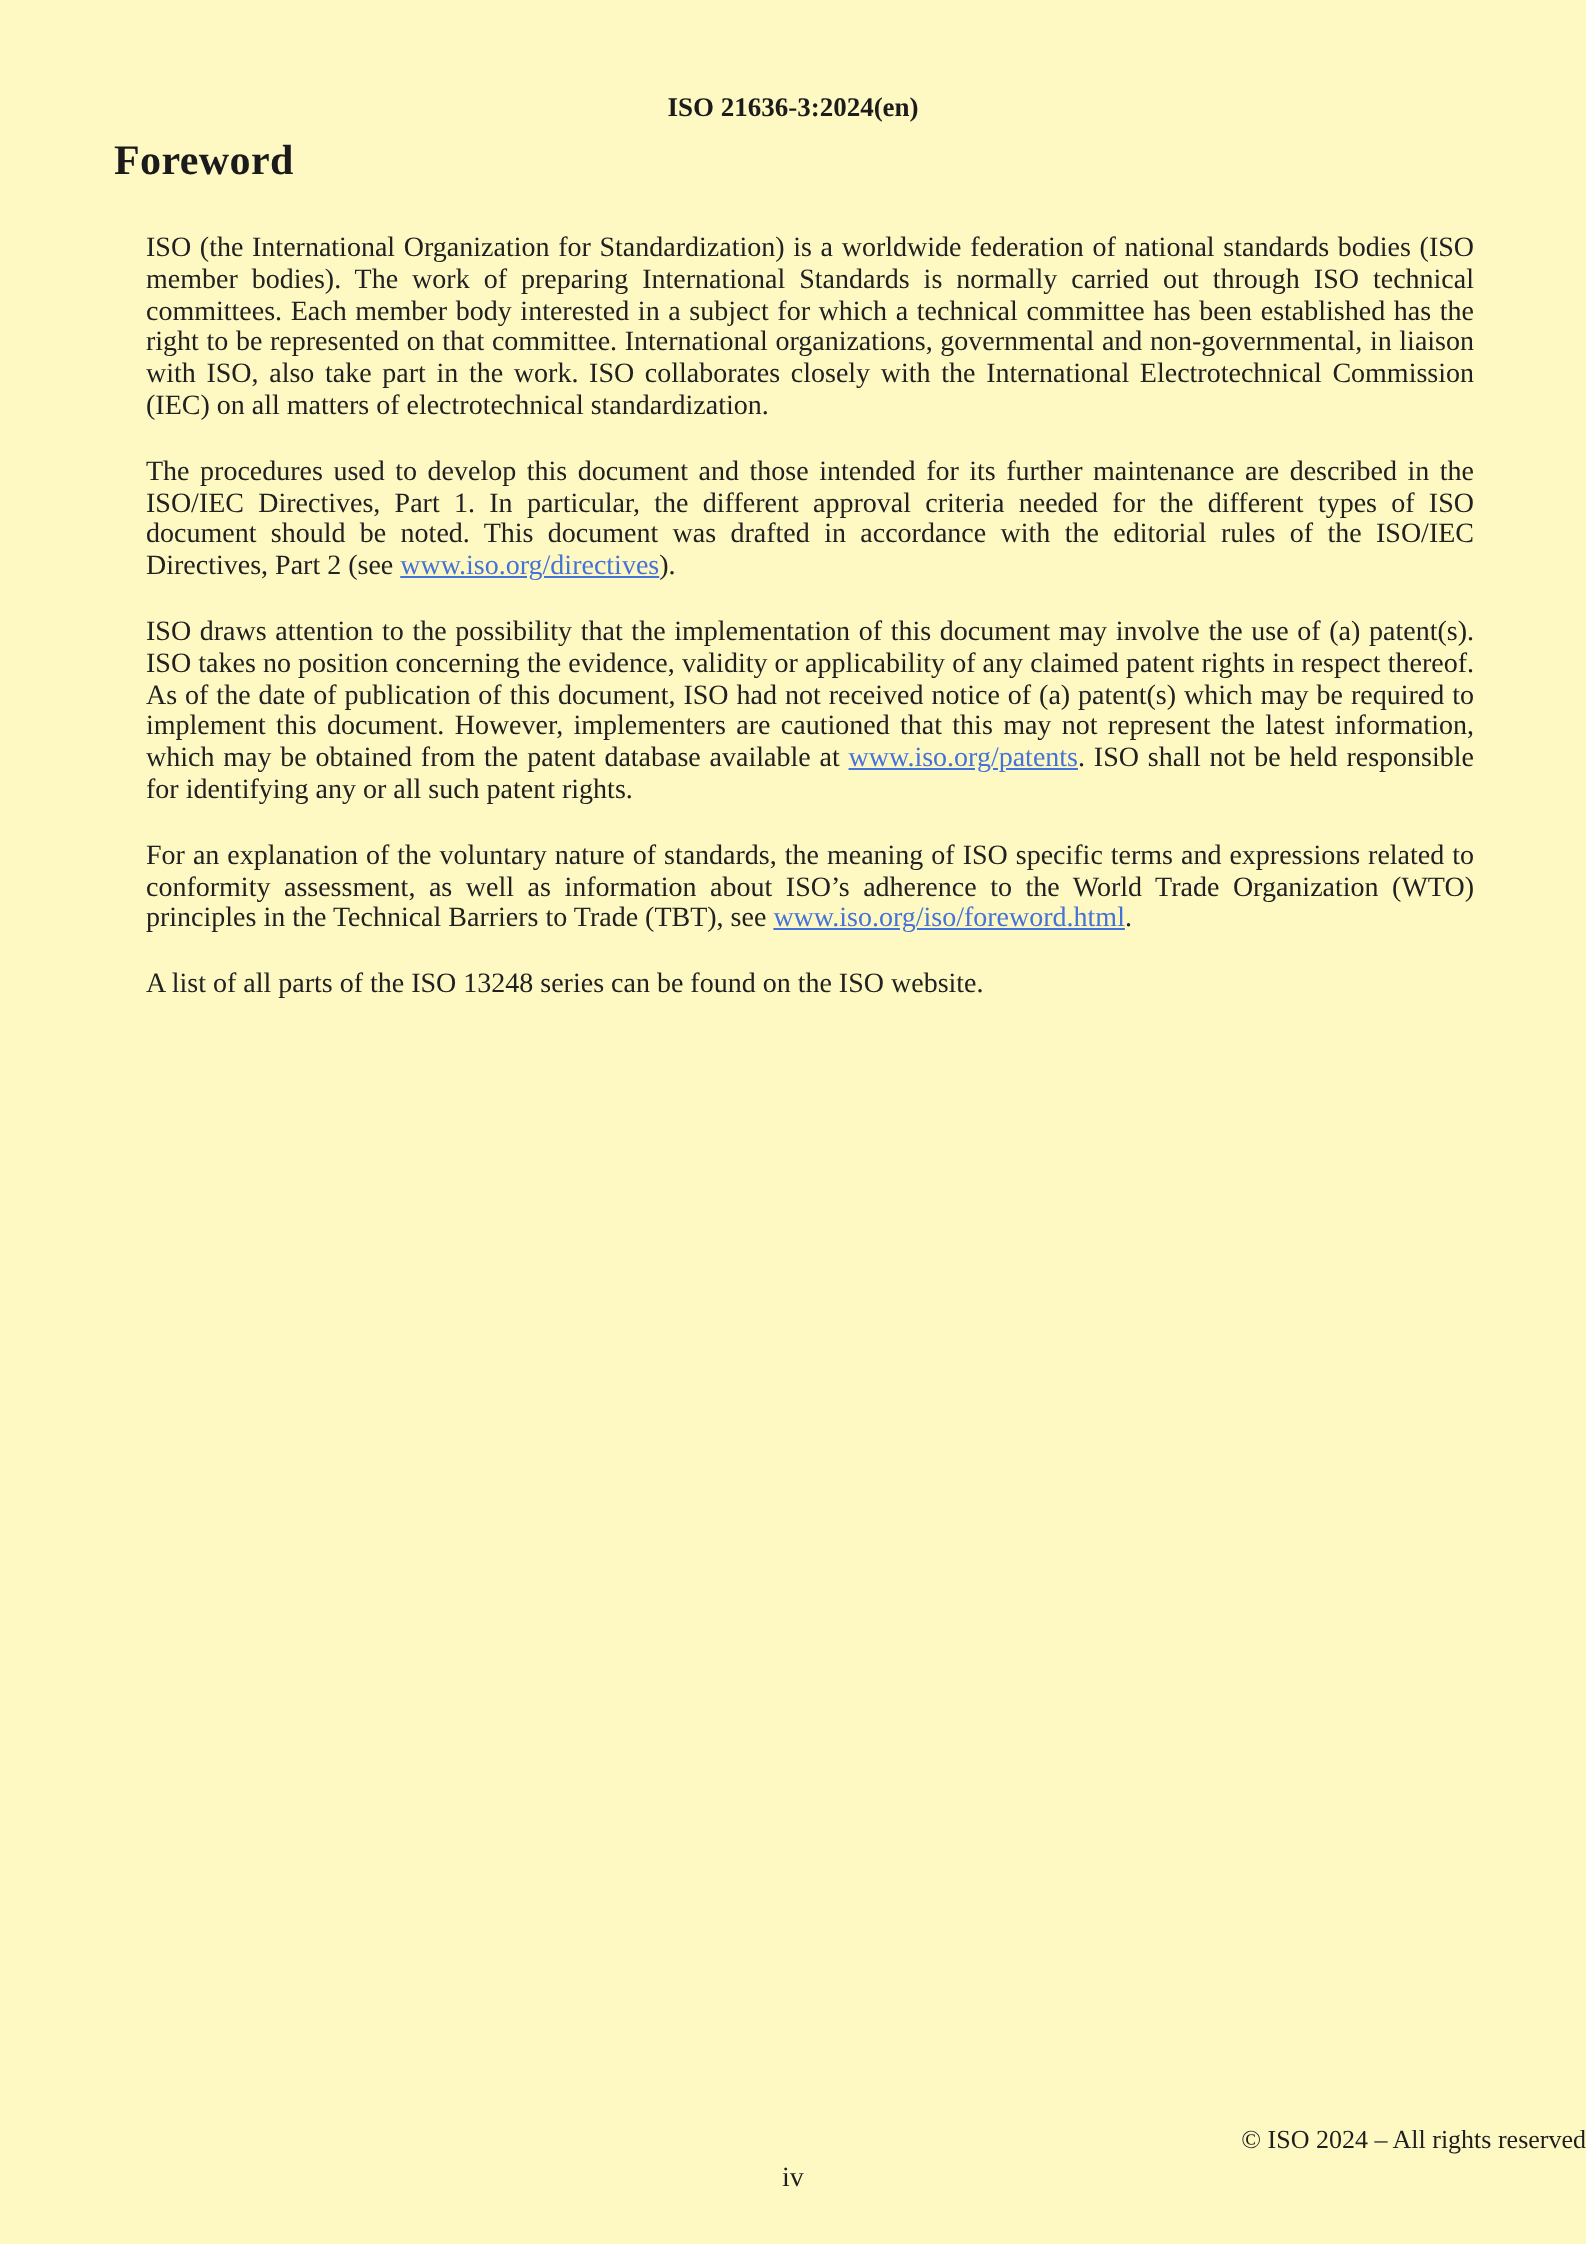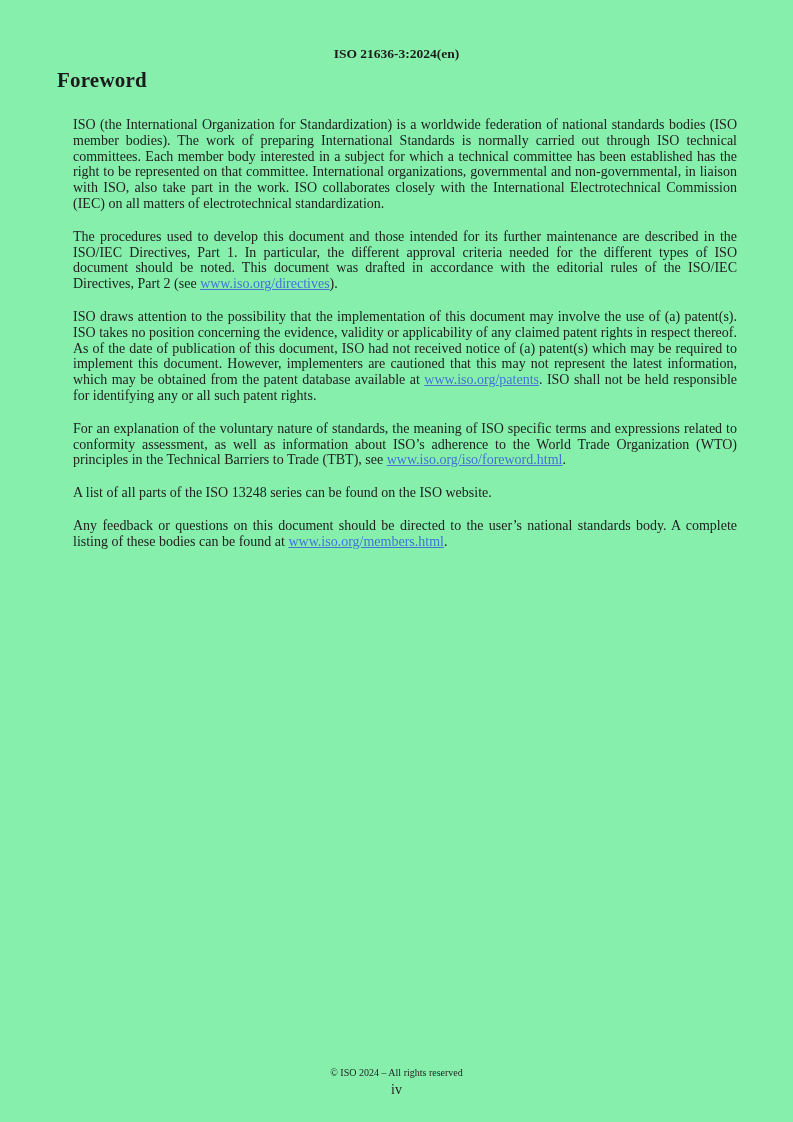--- a/index.html
+++ b/index.html
@@ -4,21 +4,21 @@
 <style>
   html, body {
     margin: 0;
     padding: 0;
     background: #ffffff;
   }
   .page {
     position: relative;
     width: 793px;
     height: 1122px;
-    background: #86efac;
+    background: #fef9c3;
     overflow: hidden;
     font-family: "Liberation Serif", serif;
     color: #212121;
   }
   .doc-header {
     position: absolute;
     top: 46px;
     left: 0;
     width: 100%;
     text-align: center;
@@ -56,21 +56,22 @@
   }
   .doc-footer {
     position: absolute;
     bottom: 24px;
     left: 0;
     width: 100%;
     text-align: center;
     color: #1f1f1f;
   }
   .copyright-line {
-    font-size: 10px;
+    font-size: 13px;
+    text-align: right;
   }
   .page-number {
     font-size: 14px;
     margin-top: 4px;
   }
 </style>
 </head>
 <body>
 
 <div class="page">
@@ -79,21 +80,20 @@
 
   <div class="content">
     <h1 class="fw-title">Foreword</h1>
 
     <div>
         <p class="para">ISO (the International Organization for Standardization) is a worldwide federation of national standards bodies (ISO member bodies). The work of preparing International Standards is normally carried out through ISO technical committees. Each member body interested in a subject for which a technical committee has been established has the right to be represented on that committee. International organizations, governmental and non-governmental, in liaison with ISO, also take part in the work. ISO collaborates closely with the International Electrotechnical Commission (IEC) on all matters of electrotechnical standardization.</p>
         <p class="para">The procedures used to develop this document and those intended for its further maintenance are described in the ISO/IEC Directives, Part 1. In particular, the different approval criteria needed for the different types of ISO document should be noted. This document was drafted in accordance with the editorial rules of the ISO/IEC Directives, Part 2 (see <a class="inline-link" href="#">www.iso.org/directives</a>).</p>
         <p class="para">ISO draws attention to the possibility that the implementation of this document may involve the use of (a) patent(s). ISO takes no position concerning the evidence, validity or applicability of any claimed patent rights in respect thereof. As of the date of publication of this document, ISO had not received notice of (a) patent(s) which may be required to implement this document. However, implementers are cautioned that this may not represent the latest information, which may be obtained from the patent database available at <a class="inline-link" href="#">www.iso.org/patents</a>. ISO shall not be held responsible for identifying any or all such patent rights.</p>
         <p class="para">For an explanation of the voluntary nature of standards, the meaning of ISO specific terms and expressions related to conformity assessment, as well as information about ISO’s adherence to the World Trade Organization (WTO) principles in the Technical Barriers to Trade (TBT), see <a class="inline-link" href="#">www.iso.org/iso/foreword.html</a>.</p>
         <p class="para">A list of all parts of the ISO 13248 series can be found on the ISO website.</p>
-        <p class="para">Any feedback or questions on this document should be directed to the user’s national standards body. A complete listing of these bodies can be found at <a class="inline-link" href="#">www.iso.org/members.html</a>.</p>
       </div>
   </div>
 
   <div class="doc-footer">
     <div class="copyright-line">© ISO 2024 – All rights reserved</div>
     <div class="page-number">iv</div>
   </div>
 
 </div>
 

